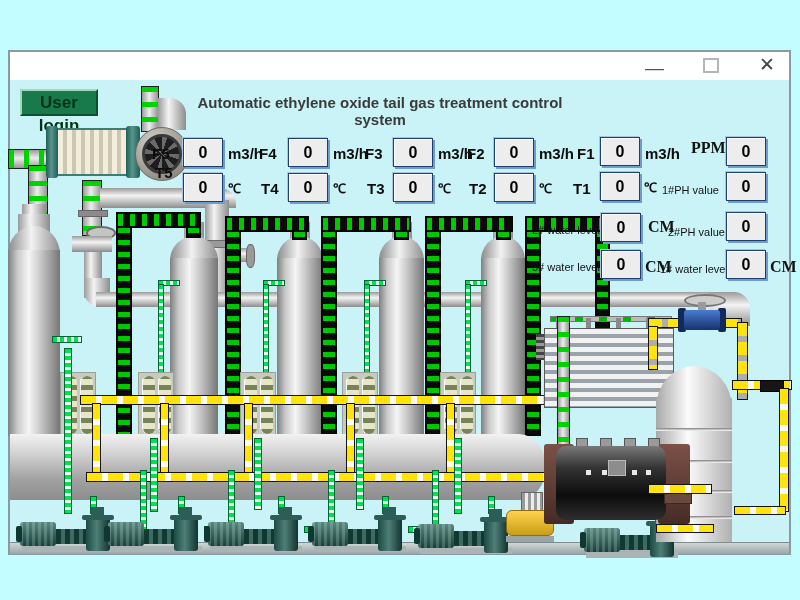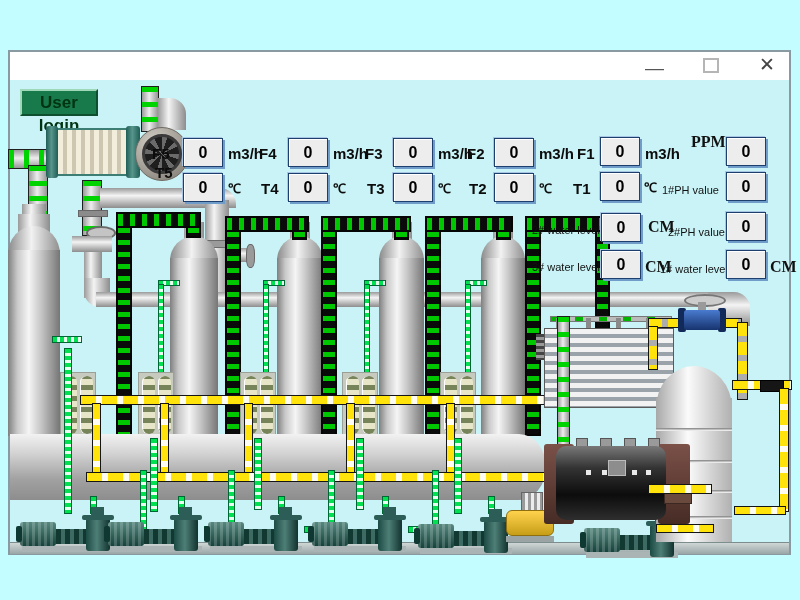--- a/index.html
+++ b/index.html
@@ -114,20 +114,21 @@
 
 <div id="stage">
 
   <div class="abs win"></div>
   <div class="abs ctl" style="left:645px;top:58px;">—</div>
   <div class="abs maxbox" style="left:703px;top:58px;"></div>
   <div class="abs ctl" style="left:759px;top:55px;color:#444;">✕</div>
   <div class="abs win-content"></div>
 
   <div class="abs login-btn">User login</div>
+  <div class="abs main-title">Automatic ethylene oxide tail gas treatment control system</div>
 
   <div class="abs pipe-str-h" style="left:8px;top:149px;width:48px;height:20px;"></div>
   <div class="abs pipe-str-v" style="left:28px;top:165px;width:20px;height:68px;"></div>
   <div class="abs pipe-str-v" style="left:141px;top:86px;width:18px;height:46px;"></div>
   <div class="abs pipe-sil-v elbow-tr" style="left:158px;top:98px;width:28px;height:32px;"></div>
   <div class="abs hx-cap" style="left:46px;top:126px;width:12px;height:52px;"></div>
   <div class="abs hx-body" style="left:58px;top:128px;width:68px;height:48px;"></div>
   <div class="abs hx-cap" style="left:126px;top:126px;width:14px;height:52px;"></div>
   <div class="abs fan-house" style="left:135px;top:127px;width:54px;height:54px;"></div>
   <div class="abs fan-imp" style="left:142px;top:134px;width:40px;height:40px;"></div>
@@ -370,21 +371,21 @@
   <span class="abs sunit" style="left:333px;top:145px;">m3/h</span>
   <span class="abs slabel" style="left:365px;top:145px;">F3</span>
   <div class="abs vbox" style="left:393px;top:138px;">0</div>
   <span class="abs sunit" style="left:438px;top:145px;">m3/h</span>
   <span class="abs slabel" style="left:467px;top:145px;">F2</span>
   <div class="abs vbox" style="left:494px;top:138px;">0</div>
   <span class="abs sunit" style="left:539px;top:145px;">m3/h</span>
   <span class="abs slabel" style="left:577px;top:145px;">F1</span>
   <div class="abs vbox" style="left:600px;top:137px;">0</div>
   <span class="abs sunit" style="left:645px;top:145px;">m3/h</span>
-  <span class="abs serif" style="left:691px;top:133px;">PPM</span>
+  <span class="abs serif" style="left:691px;top:139px;">PPM</span>
   <div class="abs vbox" style="left:726px;top:137px;">0</div>
 
   <span class="abs slabel" style="left:155px;top:164px;">T5</span>
   <div class="abs vbox" style="left:183px;top:173px;">0</div>
   <span class="abs sdeg" style="left:228px;top:179px;">℃</span>
   <span class="abs slabel" style="left:261px;top:180px;">T4</span>
   <div class="abs vbox" style="left:288px;top:173px;">0</div>
   <span class="abs sdeg" style="left:333px;top:179px;">℃</span>
   <span class="abs slabel" style="left:367px;top:180px;">T3</span>
   <div class="abs vbox" style="left:393px;top:173px;">0</div>

